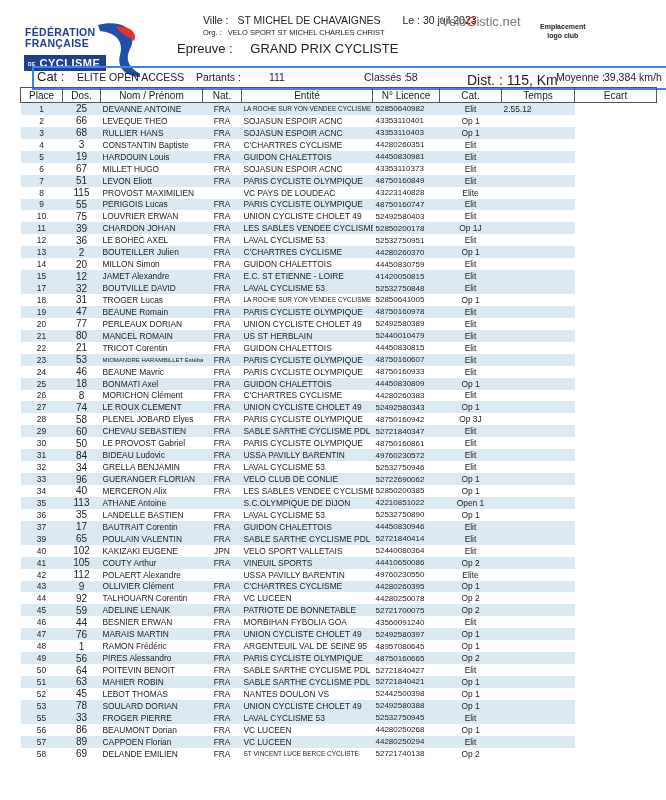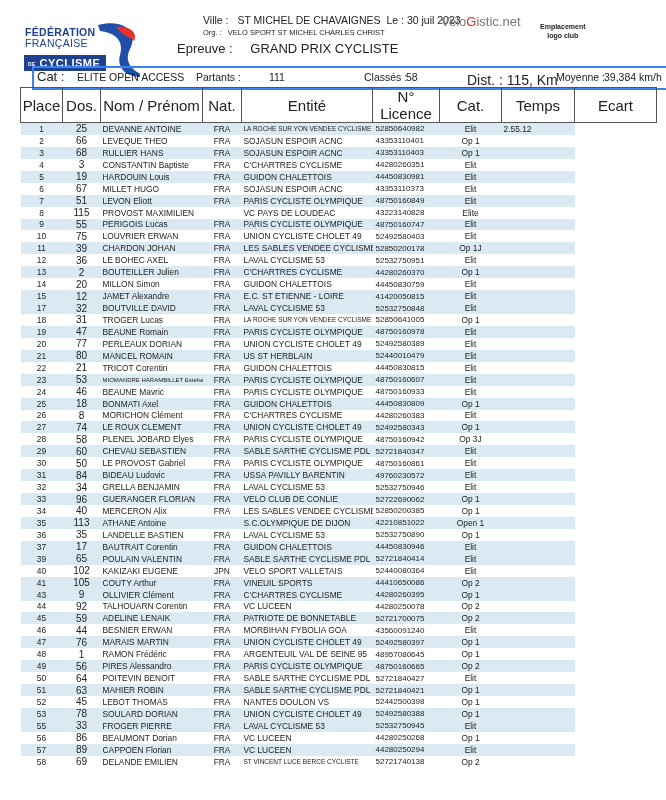--- a/index.html
+++ b/index.html
@@ -9,53 +9,53 @@
   .logo-text { position:absolute; left:5px; top:8px; font-weight:bold; color:#1f3f8f; line-height:11px; font-size:10.5px; letter-spacing:0.3px; }
   .logo-band { position:absolute; left:4px; top:36px; background:#1f3f8f; color:#fff; font-weight:bold; font-size:11px; padding:2px 6px 2px 4px; letter-spacing:0.5px; }
   .hdr { position:absolute; font-size:12px; color:#222; }
   .small { font-size:7.5px; }
   .brand { position:absolute; left:441px; top:14px; font-size:13px; color:#777; }
   .brand .g { color:#d52b1e; }
   .clublogo { position:absolute; left:540px; top:22px; font-size:7px; font-weight:bold; text-align:center; line-height:9px; color:#222; }
   .catbox { position:absolute; left:20px; top:66px; width:634px; height:20px; border:2px solid #3b82f6; font-size:10.5px;margin-left:12px; }
   .catbox span { position:absolute; top:3px; white-space:nowrap; }
   table { position:absolute; left:20px; top:87px; width:636px; border-collapse:collapse; font-size:8.4px; table-layout:fixed; }
-  th { font-weight:normal; font-size:15px; border:1px solid #555; height:14px; padding:0; text-align:center;margin-top:17px; }
+  th { font-weight:normal; font-size:10px; border:1px solid #555; height:14px; padding:0; text-align:center;margin-top:17px; }
   td { height:11.95px; padding:0; white-space:nowrap; overflow:hidden; }
   tr.alt td { background:#dbeaf2; }
   td.c { text-align:center; }
   td.l { padding-left:2px; }
   td.dos { font-size:10px; text-align:center; }
   td.ent-s { font-size:6.5px; }
   td.name-s { font-size:6px; }
   td.lic { font-size:8px; padding-left:3px; }
   td.last, th.last { background:#fff !important; }
 </style>
 </head>
 <body>
 
 <div class="logo">
   <svg width="120" height="60" style="position:absolute;left:0;top:0">
     <path d="M78,6 C100,0 120,10 110,30 C104,42 110,52 128,58 C108,60 96,50 100,36 C104,22 96,14 80,12 Z" fill="#1f4fa8"></path>
     <path d="M96,8 C110,6 118,14 114,22 C110,18 102,16 96,8 Z" fill="#e8322a"></path>
   </svg>
   <div class="logo-text">
     <div>FÉDÉRATION</div>
-    <div style="font-weight:normal">FRANÇAISE</div>
+    <div style="font-weight:bold">FRANÇAISE</div>
   </div>
   <div class="logo-band">
     <span style="font-size:5px;vertical-align:middle">DE</span>
     <span>CYCLISME</span>
   </div>
 </div>
 
 <div class="hdr" style="left:203px;top:14px;font-size:10.5px">
   <span>Ville :</span>
   <span style="margin-left:6px">ST MICHEL DE CHAVAIGNES</span>
-  <span style="margin-left:3px">Le :</span>
+  <span style="margin-left:19px">Le :</span>
   <span>30 juil 2023</span>
 </div>
 <div class="brand">
   <span>Velo</span><span class="g">G</span><span>istic.net</span>
 </div>
 <div class="clublogo">
   <div>Emplacement</div>
   <div>logo club</div>
 </div>
 <div class="hdr small" style="left:203px;top:28px">
@@ -527,20 +527,31 @@
         <td class="c">41</td>
         <td class="dos">105</td>
         <td class="l">COUTY  Arthur</td>
         <td class="c">FRA</td>
         <td class="l">VINEUIL SPORTS</td>
         <td class="lic">44410650086</td>
         <td class="c">Op 2</td>
         <td class="l"></td>
         <td class="l last"></td>
       </tr>
+      <tr>
+        <td class="c">42</td>
+        <td class="dos">112</td>
+        <td class="l">POLAERT  Alexandre</td>
+        <td class="c"></td>
+        <td class="l">USSA PAVILLY BARENTIN</td>
+        <td class="lic">49760230550</td>
+        <td class="c">Elite</td>
+        <td class="l"></td>
+        <td class="l last"></td>
+      </tr>
       <tr class="alt">
         <td class="c">43</td>
         <td class="dos">9</td>
         <td class="l">OLLIVIER  Clément</td>
         <td class="c">FRA</td>
         <td class="l">C'CHARTRES CYCLISME</td>
         <td class="lic">44280260395</td>
         <td class="c">Op 1</td>
         <td class="l"></td>
         <td class="l last"></td>

